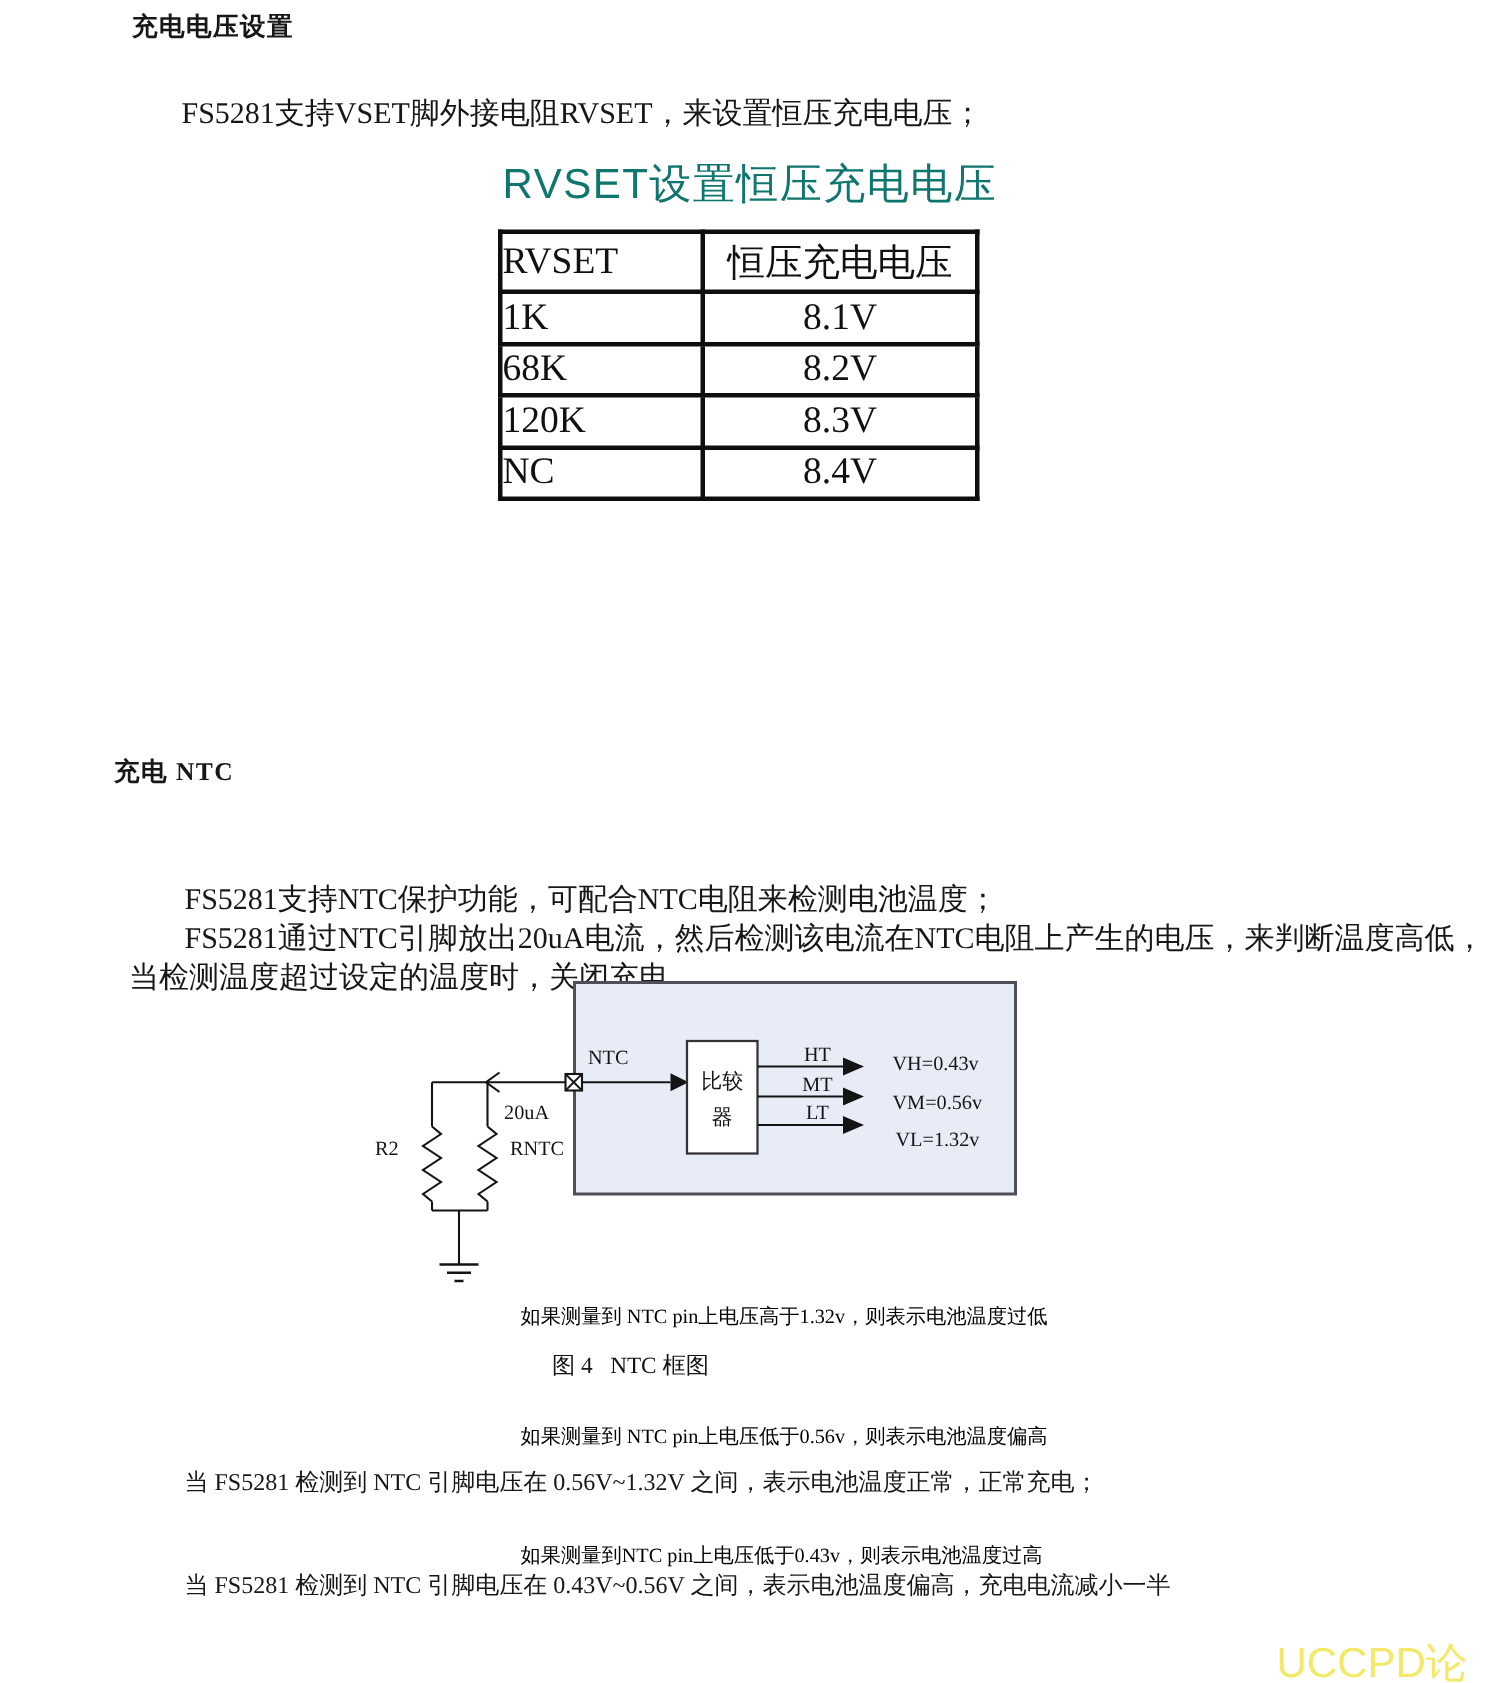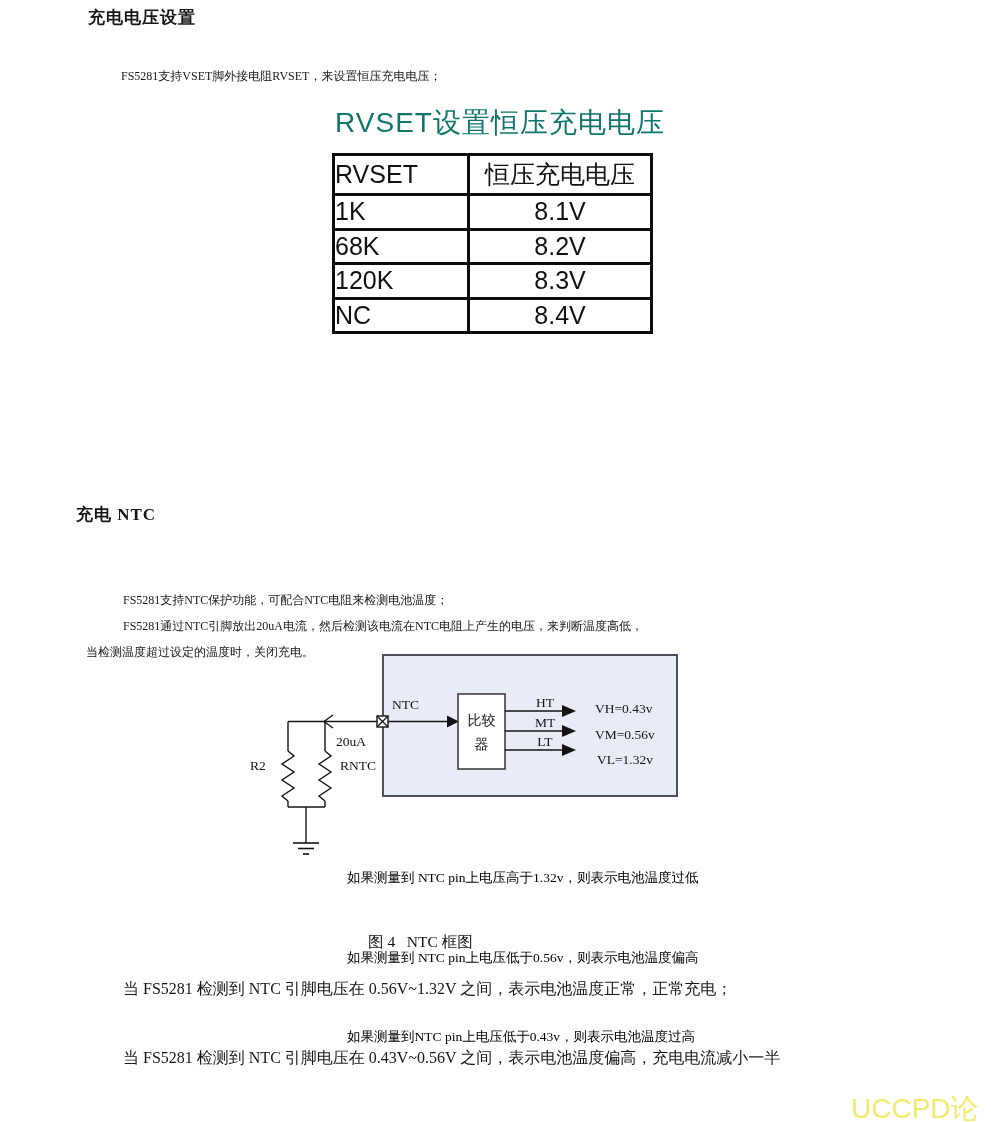--- a/index.html
+++ b/index.html
@@ -9,32 +9,32 @@
     background:#ffffff;
     overflow:hidden;
     font-family:"Liberation Serif","DejaVu Serif",serif;
     color:#171717;
   }
   .abs{position:absolute;}
   .h1{
     font-size:17px;font-weight:bold;letter-spacing:1px;
     font-family:"Liberation Serif","DejaVu Serif",serif;
   }
-  .body-text{font-size:12px;line-height:26px;white-space:pre;}
+  .body-text{font-size:20px;line-height:26px;white-space:pre;}
   .indent{padding-left:37px;}
 
   
   .tbl-title{
     width:440px;text-align:center;
     font-family:"Liberation Sans","DejaVu Sans",sans-serif;
     font-size:28px;color:#0f766e;letter-spacing:1px;
   }
   table.vset{
     border-collapse:collapse;
-    font-family:Liberation Sans, sans-serif;
+    font-family:Liberation Serif, serif;
     table-layout:fixed;
   }
   table.vset td{
     border:3px solid #0e0e0e;
     font-size:25px;color:#111;
     padding:0;
   }
   td.c1{width:132px;padding-left:18px;text-align:left;}
   td.c2{width:180px;text-align:center;}
   tr.hdr td{height:37px;}
@@ -151,21 +151,21 @@
     <text x="305" y="101" font-size="13.5" text-anchor="middle">LT</text>
     <text x="357" y="119" font-size="13.5">VL=1.32v</text>
   </svg>
 
   <div class="abs notes" style="left:347px;top:812px;">
     <div>如果测量到 NTC pin上电压高于1.32v，则表示电池温度过低</div>
     <div>如果测量到 NTC pin上电压低于0.56v，则表示电池温度偏高</div>
     <div>如果测量到NTC pin上电压低于0.43v，则表示电池温度过高</div>
   </div>
 
-  <div class="abs caption" style="left:368px;top:900px;margin-top:32px;">图 4   NTC 框图</div>
+  <div class="abs caption" style="left:368px;top:900px;">图 4   NTC 框图</div>
 
   <div class="abs behavior" style="left:123px;top:931px;">
     <div>当 FS5281 检测到 NTC 引脚电压在 0.56V~1.32V 之间，表示电池温度正常，正常充电；</div>
     <div>当 FS5281 检测到 NTC 引脚电压在 0.43V~0.56V 之间，表示电池温度偏高，充电电流减小一半</div>
     <div>；</div>
     
     
   </div>
 
   <div class="abs footer-block" style="left:123px;top:1070px;">

